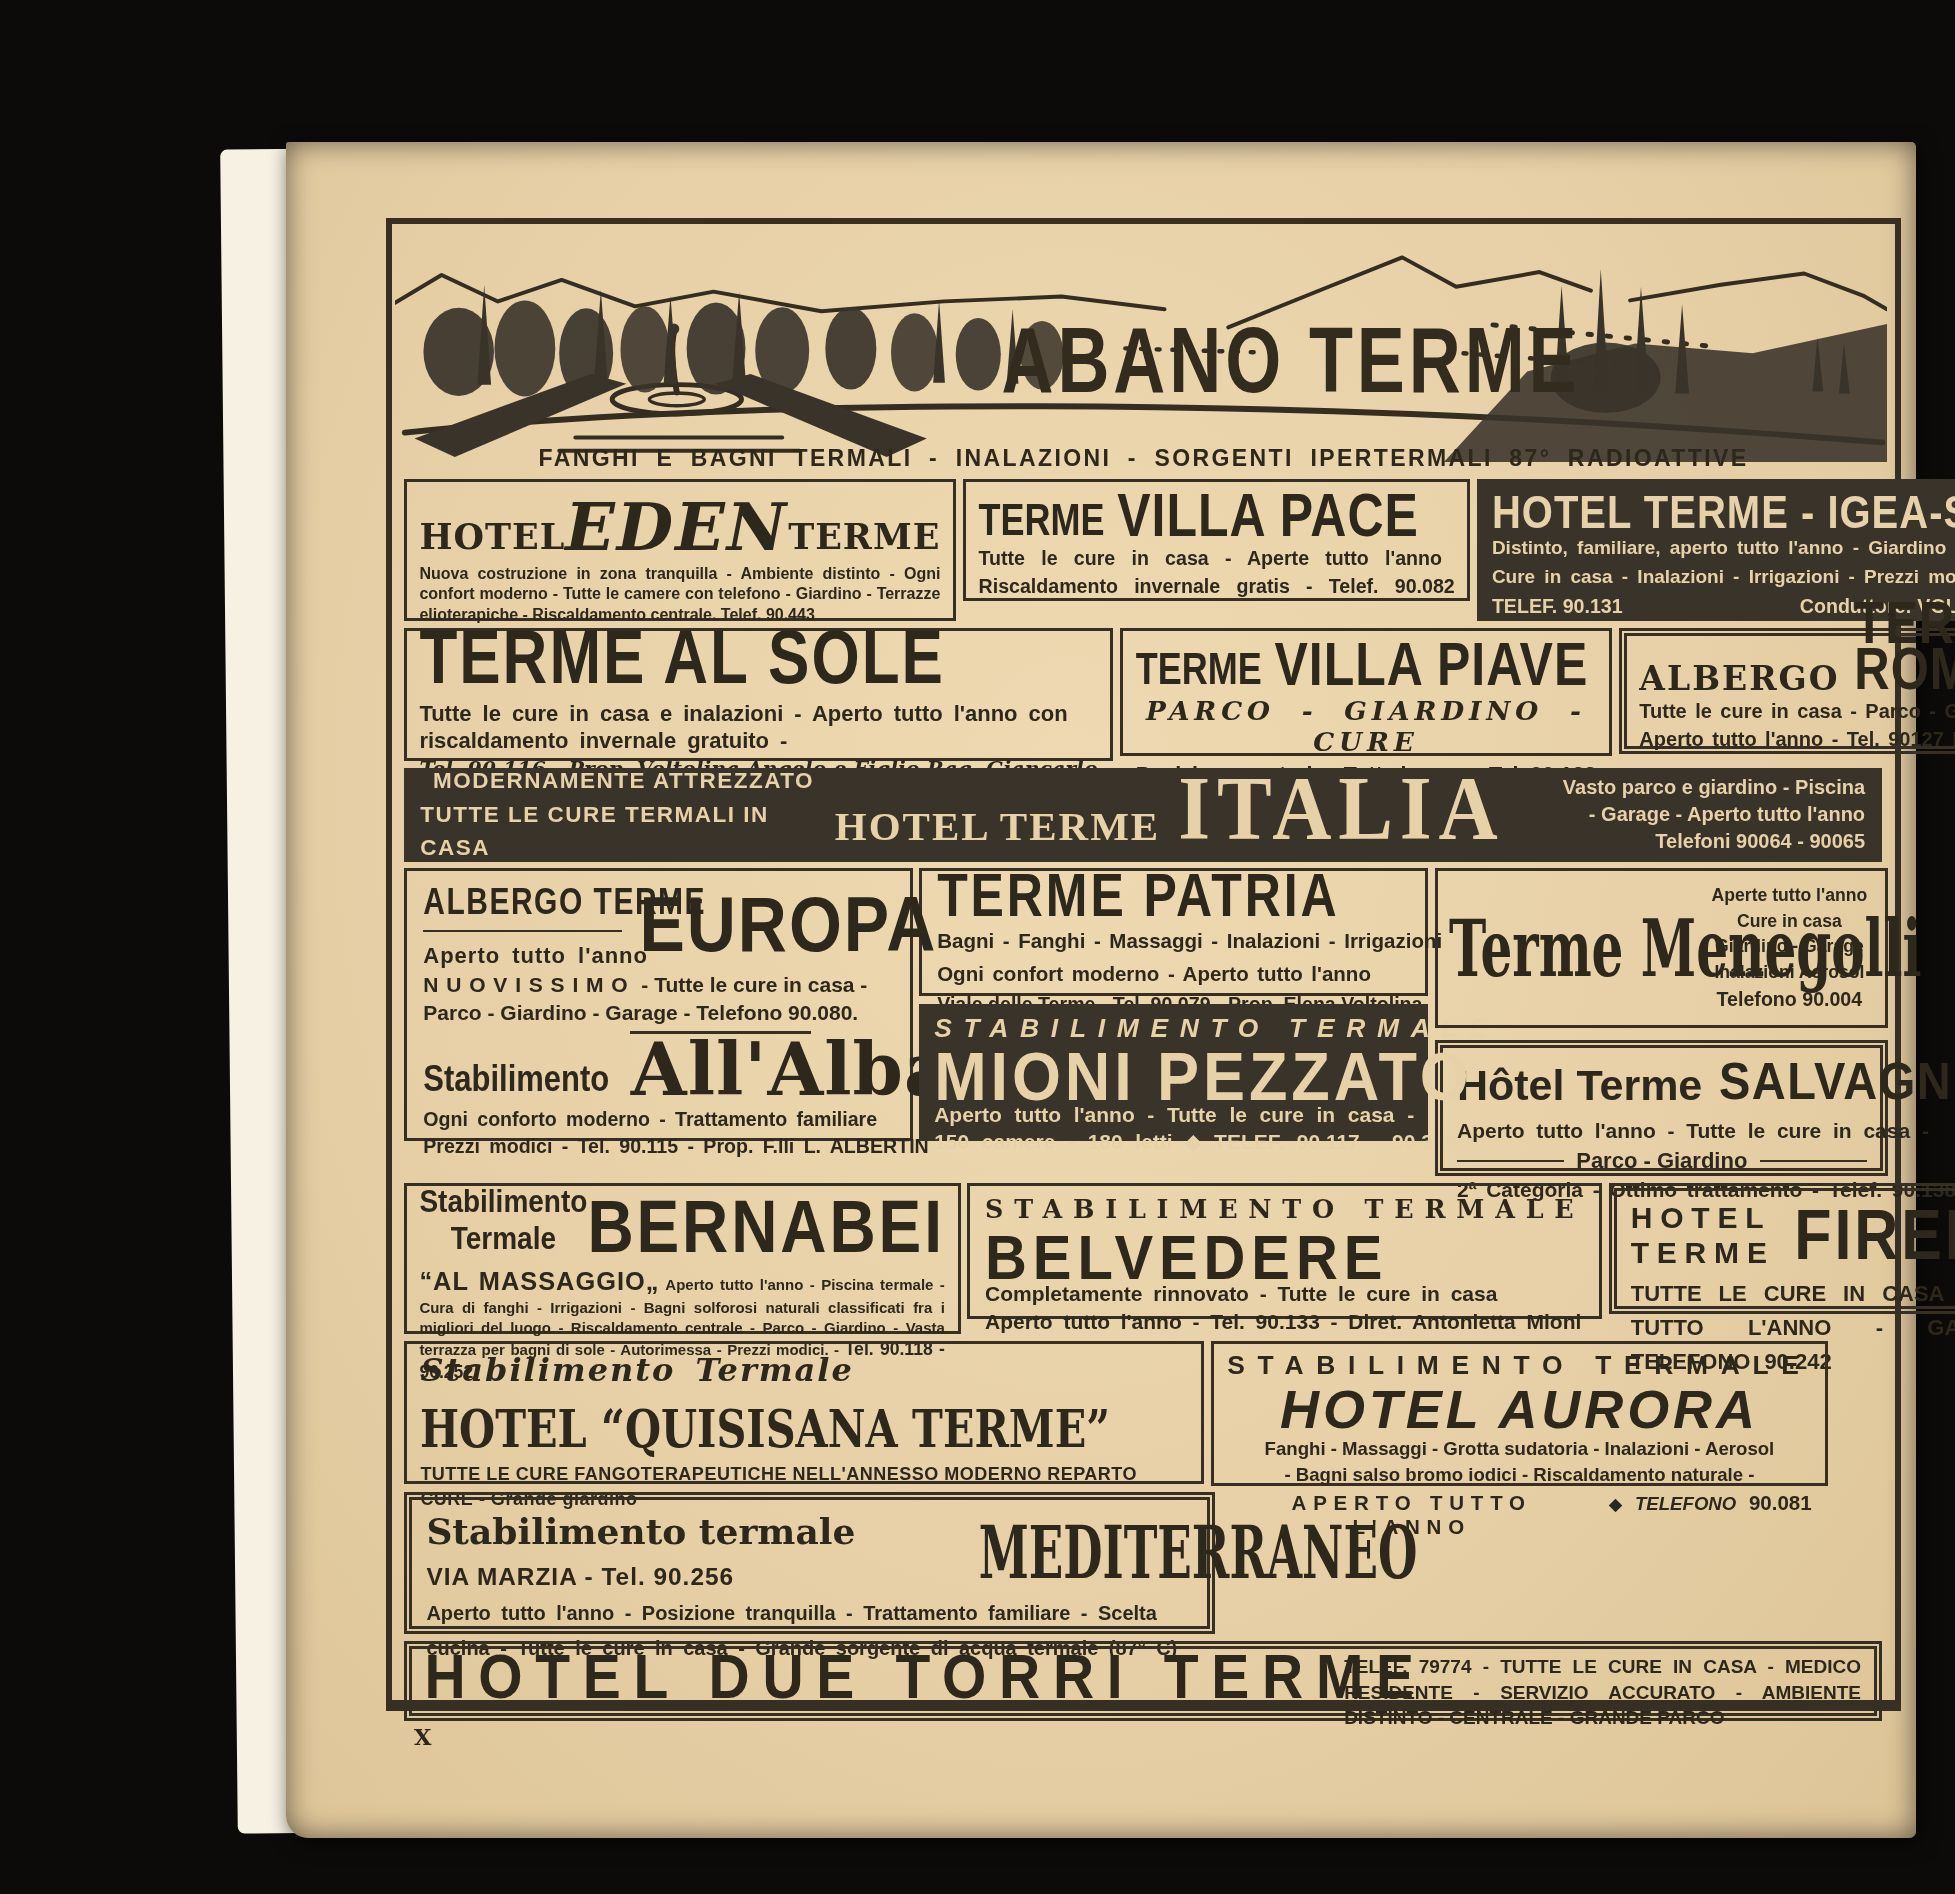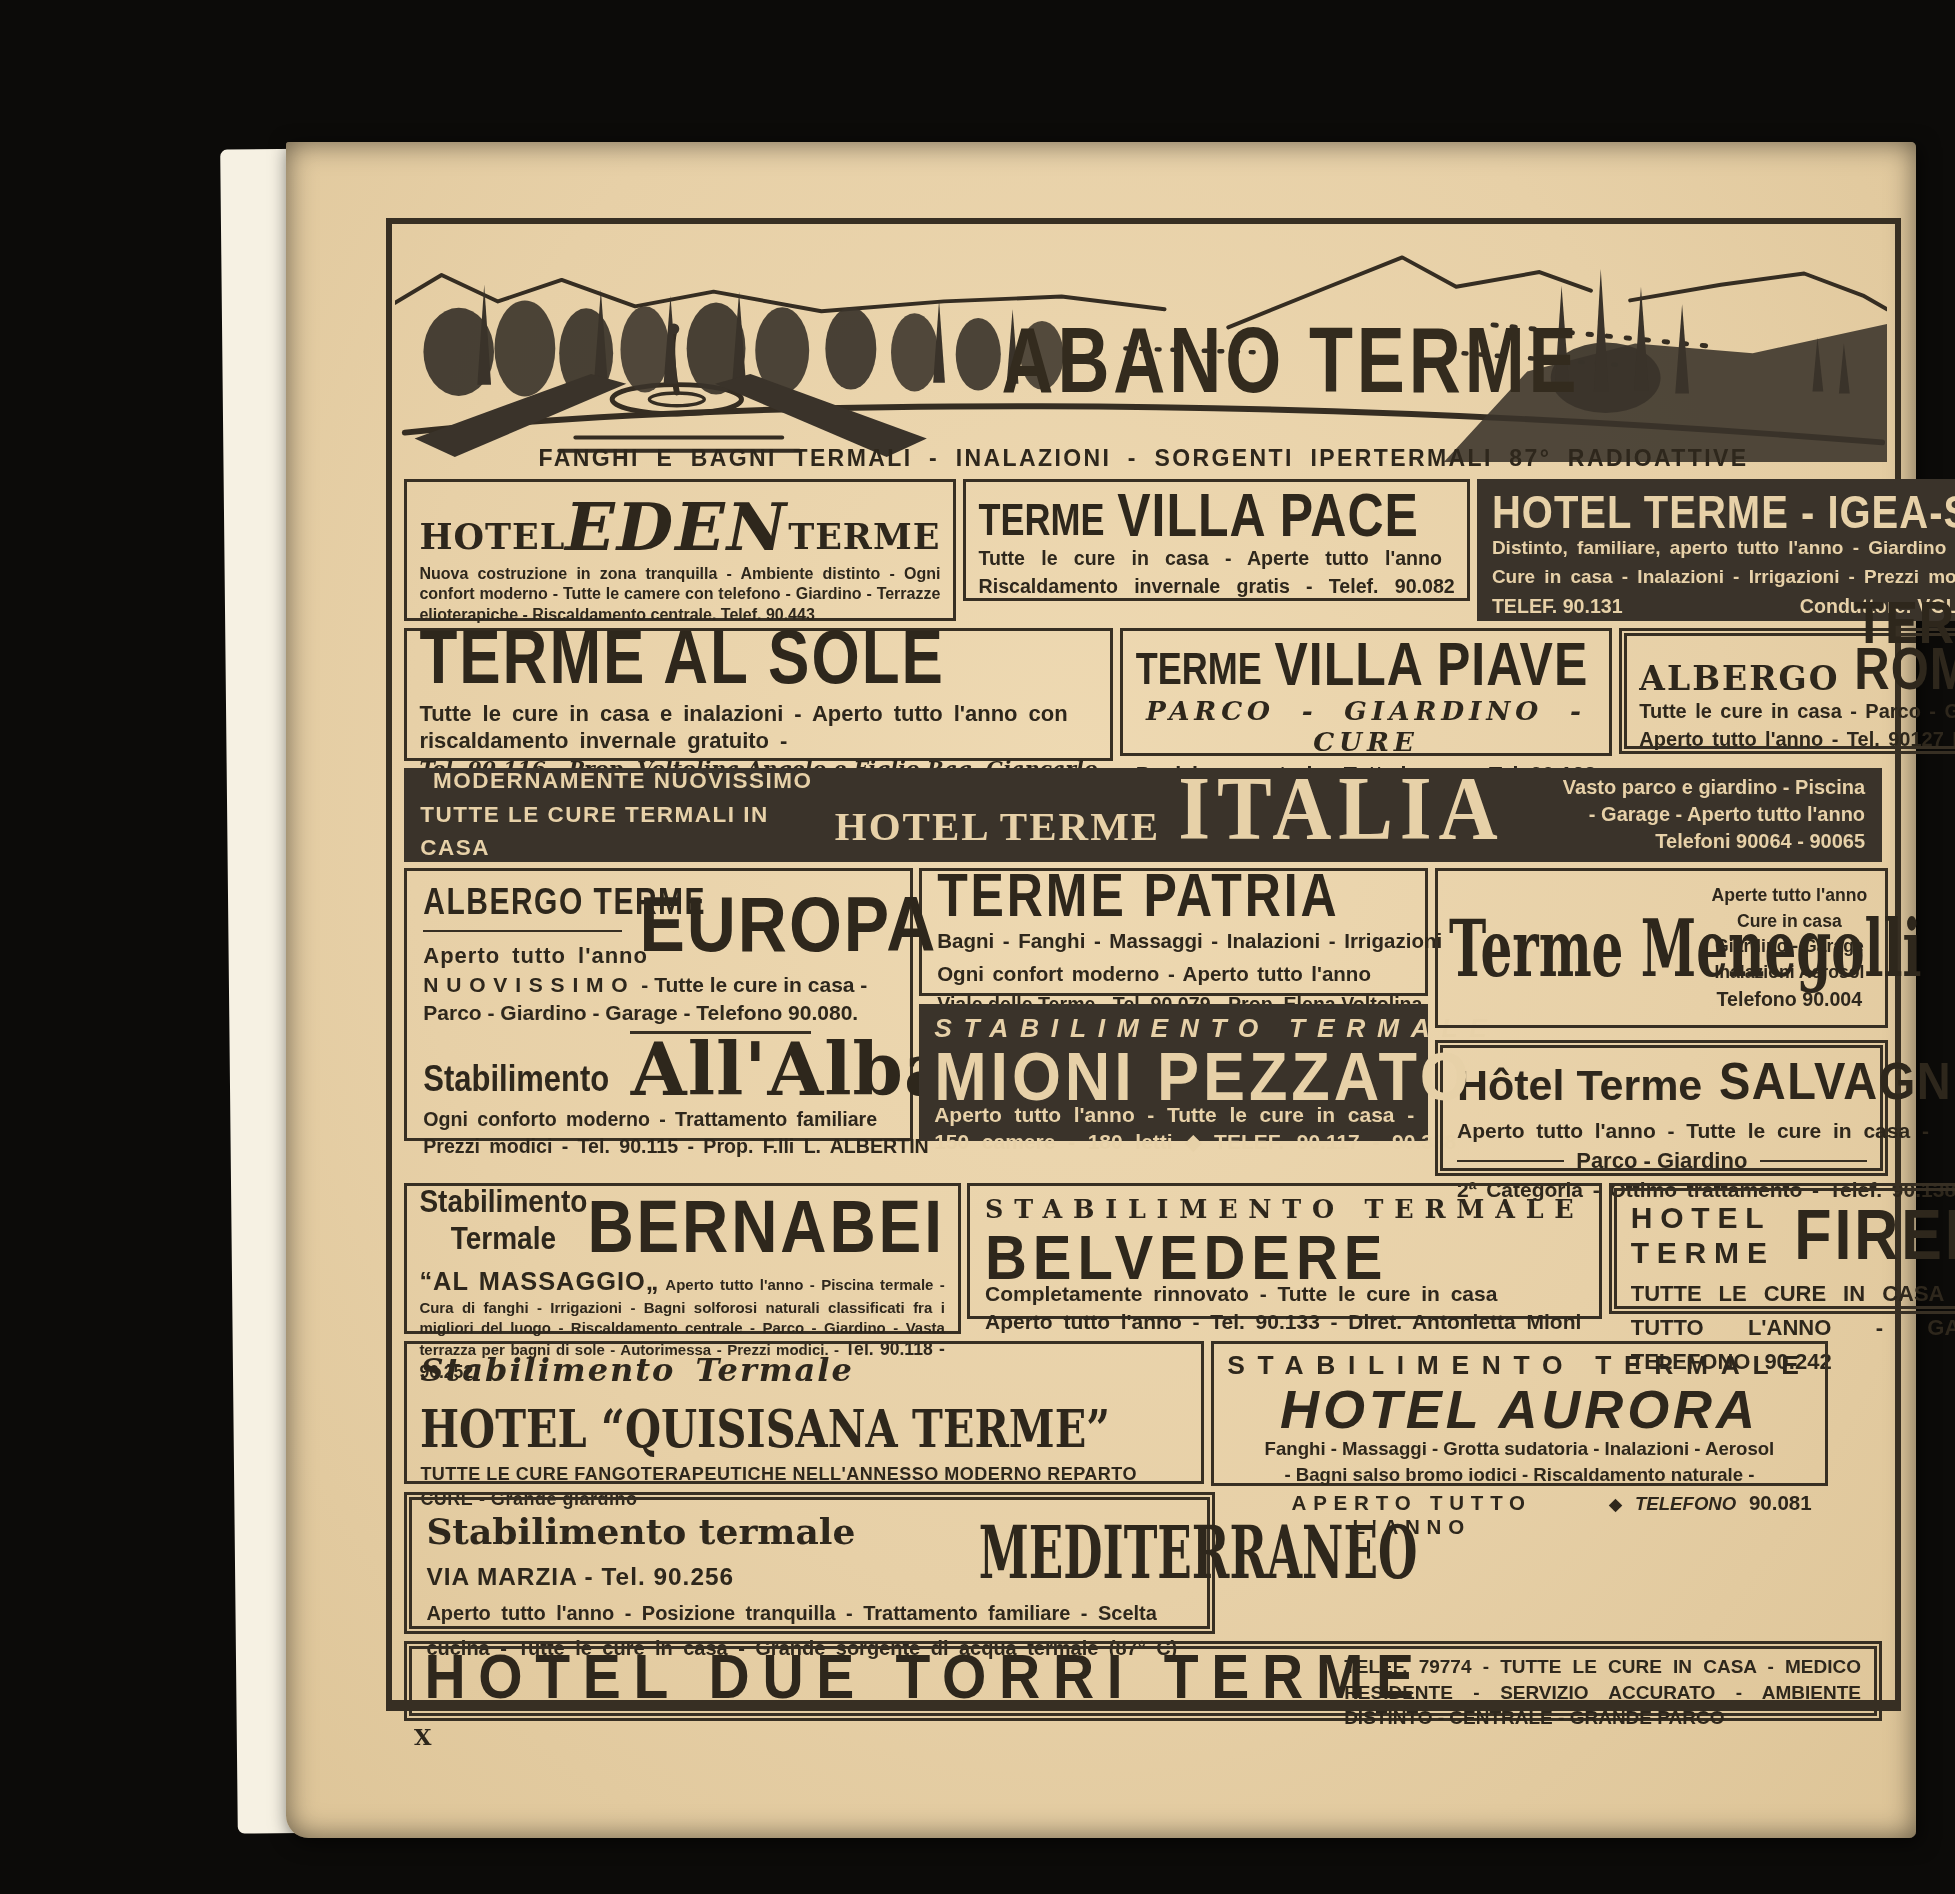--- a/index.html
+++ b/index.html
@@ -297,21 +297,21 @@
             <div class="roma-l">
               <b>Aperto tutto l'anno -</b>
               <span style="font-weight:600">Tel. 90127 Prop. Eradi Bregolato</span>
             </div>
           </div>
         </div>
 
         <div class="row">
           <div class="box dark italia" style="width:100%">
             <div class="it-left">
-              <span class="l1">MODERNAMENTE NUOVISSIMO</span>
+              <span class="l1">MODERNAMENTE ATTREZZATO</span>
               <span>TUTTE LE CURE TERMALI IN CASA</span>
             </div>
             <div class="it-name">
               <span class="it-pre">HOTEL TERME</span>
               <span class="it-main">ITALIA</span>
             </div>
             <div class="it-right">
               <div>Vasto parco e giardino - Piscina</div>
               <div>- Garage - Aperto tutto l'anno</div>
               <div>Telefoni 90064 - 90065</div>

